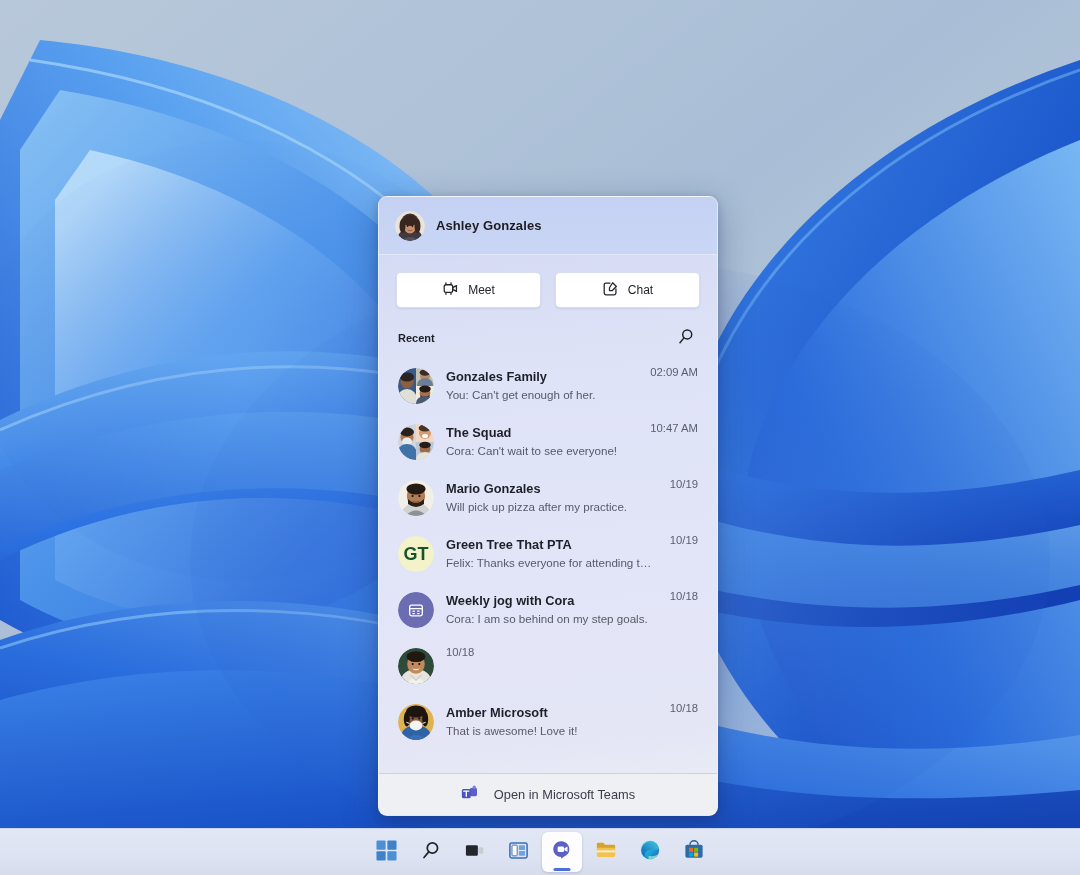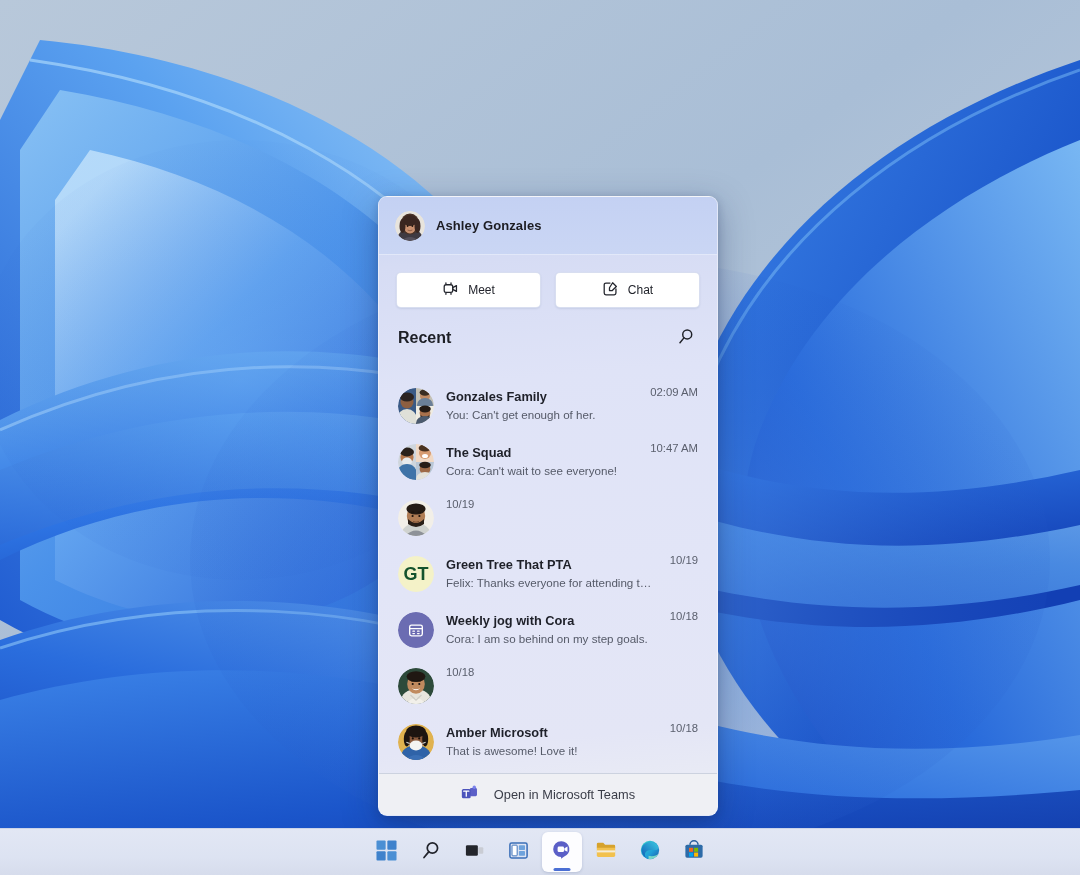--- a/index.html
+++ b/index.html
@@ -67,25 +67,25 @@
     cursor:pointer;
     box-shadow:0 1px 2px rgba(40,60,110,.10);
   }
   .action-btn span.lbl{ font-size:12px; color:#22242c; }
 
   
   #recent-row{
     display:flex; align-items:center; justify-content:space-between;
     padding:17px 19px 7px 19px;
   }
-  #recent-label{ font-size:16px; font-weight:bold; color:#1d1f26; }
+  #recent-label{ font-size:11px; font-weight:bold; color:#1d1f26; }
   #search-btn{ width:26px; height:26px; display:flex; align-items:center; justify-content:center; cursor:pointer; border-radius:4px; }
 
   
-  #chat-list{ flex:1 1 auto; overflow:hidden; padding:0 6px;margin-top:20px; }
+  #chat-list{ flex:1 1 auto; overflow:hidden; padding:0 6px; }
   .chat-item{
     display:flex; align-items:center; gap:12px;
     padding:5px 13px; height:56px; cursor:pointer; border-radius:5px;
   }
   .ci-avatar{ width:36px; height:36px; flex:0 0 36px; border-radius:50%; overflow:hidden; position:relative; }
   .ci-mid{ flex:1 1 auto; min-width:0; }
   .ci-title{ font-size:12.8px; font-weight:bold; color:#1e2029; white-space:nowrap; overflow:hidden; text-overflow:ellipsis; line-height:1.35; }
   .ci-preview{ font-size:11.6px; color:#555a68; white-space:nowrap; overflow:hidden; text-overflow:ellipsis; line-height:1.45; margin-top:1px; }
   .ci-time{ font-size:11.3px; color:#5a5f6d; flex:0 0 auto; align-self:flex-start; margin-top:3px; }
 
@@ -326,20 +326,24 @@
             <ellipse cx="18" cy="9" rx="9.6" ry="5.6" fill="#241b15"></ellipse>
             <path d="M10 19 Q18 27 26 19 L26 24 Q18 30 10 24 Z" fill="#2a1f17"></path>
             <circle cx="14.6" cy="16" r="1.1" fill="#1b120c"></circle>
             <circle cx="21.4" cy="16" r="1.1" fill="#1b120c"></circle>
             <path d="M13.3 12.6 Q14.8 11.5 16.3 12.4 M19.7 12.4 Q21.2 11.5 22.7 12.6" stroke="#1b120c" stroke-width="1.1" fill="none"></path>
             <path d="M15 21.4 Q18 23 21 21.4" stroke="#7a4f33" stroke-width="0.9" fill="none"></path>
             <path d="M7 36 Q18 25 29 36 Z" fill="#8e9298"></path>
           </g>
         </svg>
       </div>
+      <div class="ci-mid">
+        <div class="ci-title">Mario Gonzales</div>
+        <div class="ci-preview">Will pick up pizza after my practice.</div>
+      </div>
       <div class="ci-time">10/19</div>
     </div>
 
     <div class="chat-item">
       <div class="ci-avatar">
         <div class="initials">GT</div>
       </div>
       <div class="ci-mid">
         <div class="ci-title">Green Tree That PTA</div>
         <div class="ci-preview">Felix: Thanks everyone for attending today.</div>

